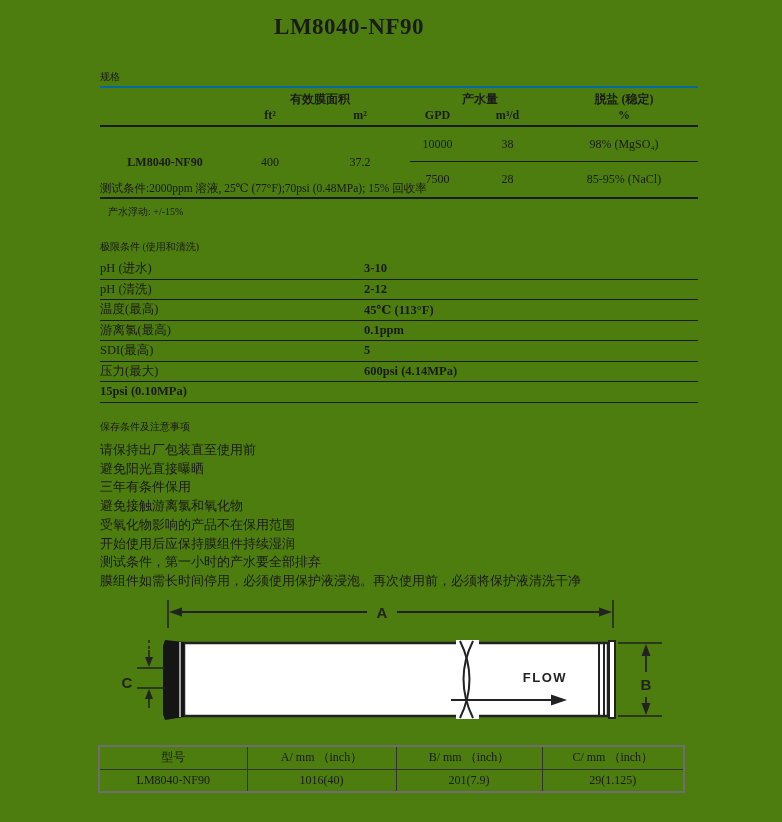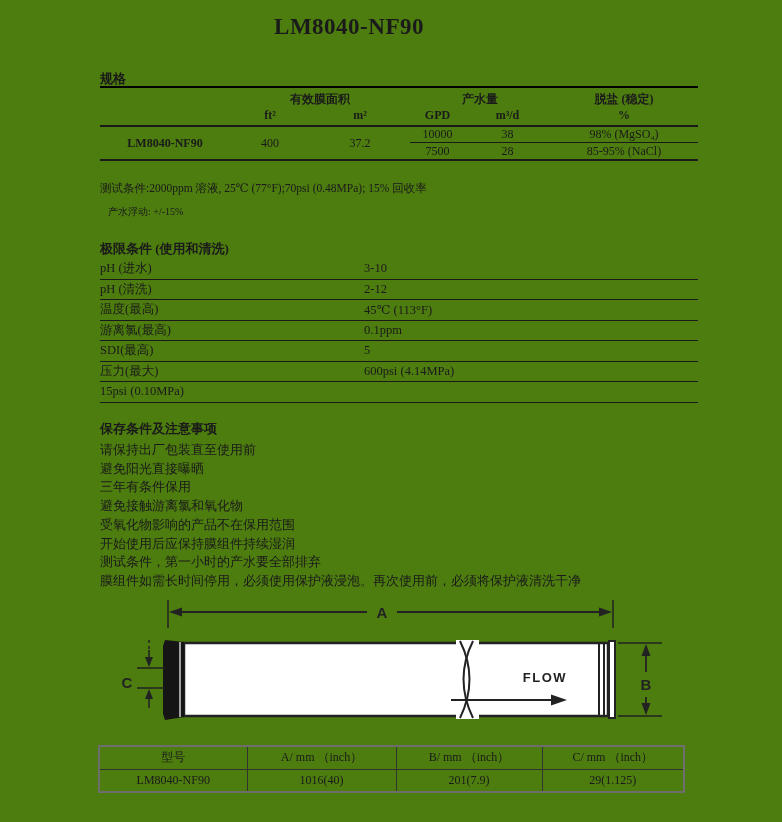--- a/index.html
+++ b/index.html
@@ -11,48 +11,48 @@
   }
   .title {
     position:absolute; left:0; right:84px; top:14px; text-align:center;
     font-size:23px; font-weight:bold; letter-spacing:.5px;
   }
   .subtitle {
     position:absolute; left:0; right:84px; top:44px; text-align:center;
     font-size:14.5px; font-weight:bold;
   }
   .sec-heading {
-    position:absolute; left:100px; font-size:13px; font-weight:bold;
+    position:absolute; left:100px; font-size:10px; font-weight:normal;
   }
   
   .spec-table {
     position:absolute; left:100px; top:86px; width:598px;
-    border-top:2px solid #000000; border-bottom:2px solid #1a1a1a;
+    border-top:2px solid #0369a1; border-bottom:2px solid #1a1a1a;
     font-size:12px;
   }
   .spec-head, .spec-sub { display:grid; }
   .spec-head { grid-template-columns:130px 180px 140px 148px; height:20px; align-items:end; }
   .spec-sub  { grid-template-columns:130px 80px 100px 55px 85px 148px; height:19px;
                border-bottom:2.5px solid #1a1a1a; align-items:start; }
   .spec-head div, .spec-sub div { text-align:center; font-weight:bold; }
   .spec-body { display:flex; }
   .spec-left { display:grid; grid-template-columns:130px 80px 100px; width:310px; align-items:center; }
   .spec-left div { text-align:center; }
   .spec-left .model { font-weight:bold; }
   .spec-right { width:288px; }
-  .frow { display:grid; grid-template-columns:55px 85px 148px; height:16px; align-items:center; }
+  .frow { display:grid; grid-template-columns:55px 85px 148px; height:35px; align-items:center; }
   .frow div { text-align:center; }
   .frow.first { border-bottom:1.5px solid #1a1a1a; }
   .note1 { position:absolute; left:100px; top:181px; font-size:11.5px; }
   .note2 { position:absolute; left:108px; top:205px; font-size:10px; }
   
   .limits { position:absolute; left:100px; top:259px; width:598px; font-size:12.5px; }
   .lrow { display:flex; height:20.5px; align-items:center; border-bottom:1.8px solid #1a1a1a; }
   .ll { width:264px; }
-  .lv { flex:1; }
+  .lv { flex:1;font-weight:bold; }
   
   .notes { position:absolute; left:100px; top:441px; font-size:13px; line-height:18.7px; }
   
   .diagram { position:absolute; left:85px; top:596px; }
   .dimlabel { font-family:"Liberation Sans","DejaVu Sans",sans-serif; font-weight:bold; font-size:15px; fill:#222; }
   .flowlabel { font-family:"Liberation Sans","DejaVu Sans",sans-serif; font-weight:bold; font-size:13px; letter-spacing:1.5px; fill:#222; }
   
   .dims {
     position:absolute; left:98px; top:745px; width:585px;
     border-collapse:collapse; font-size:12px; table-layout:fixed;

